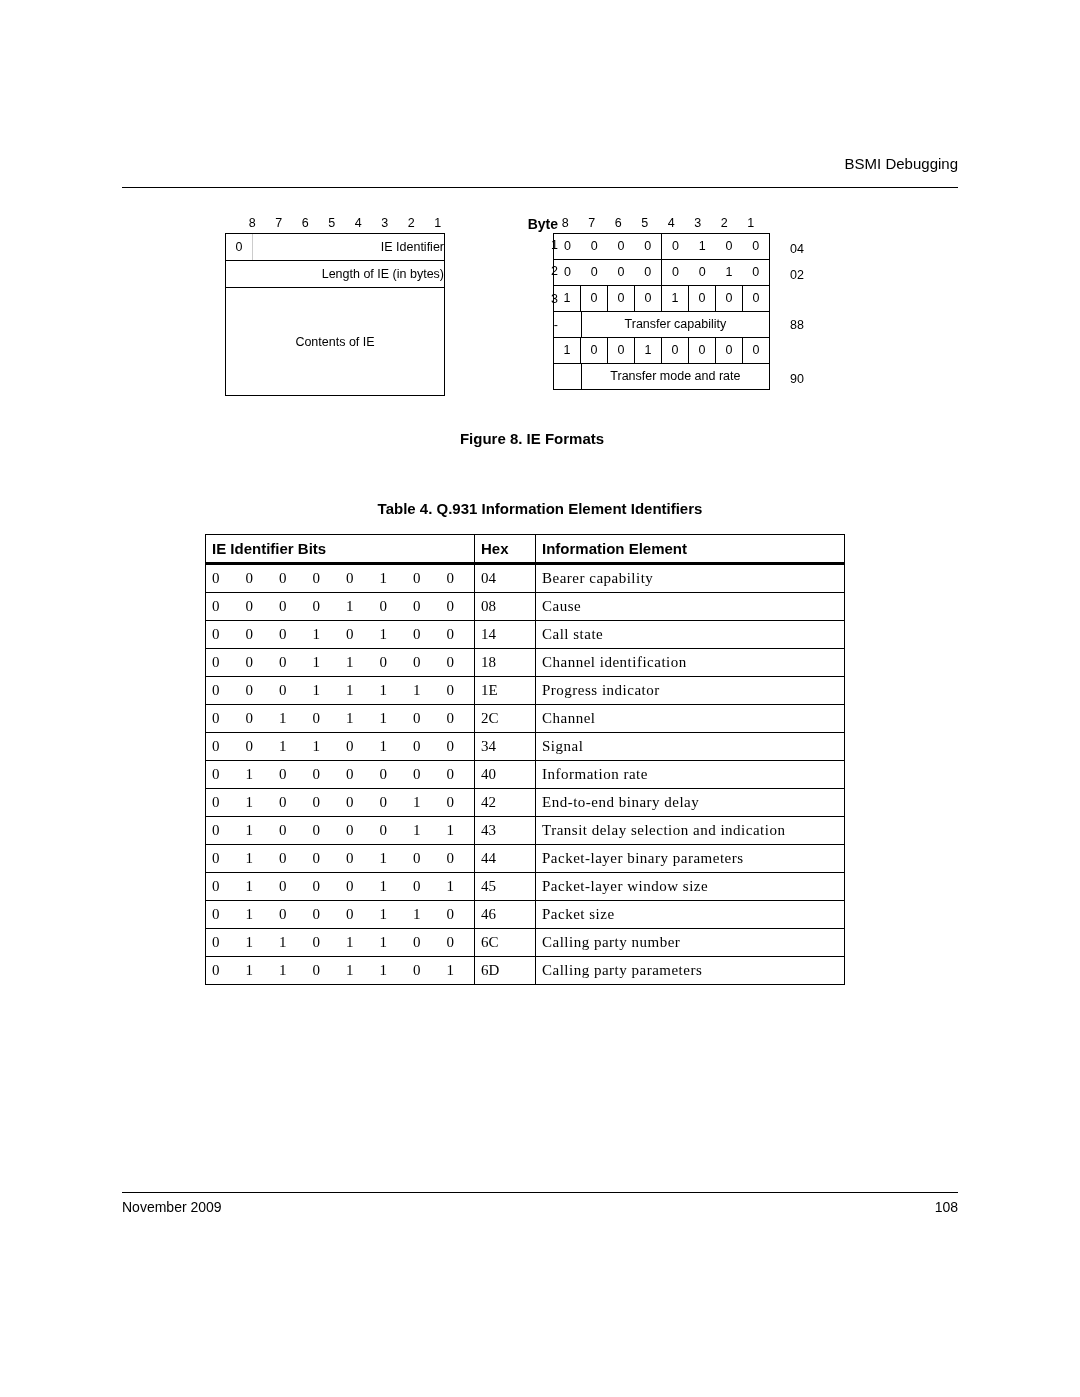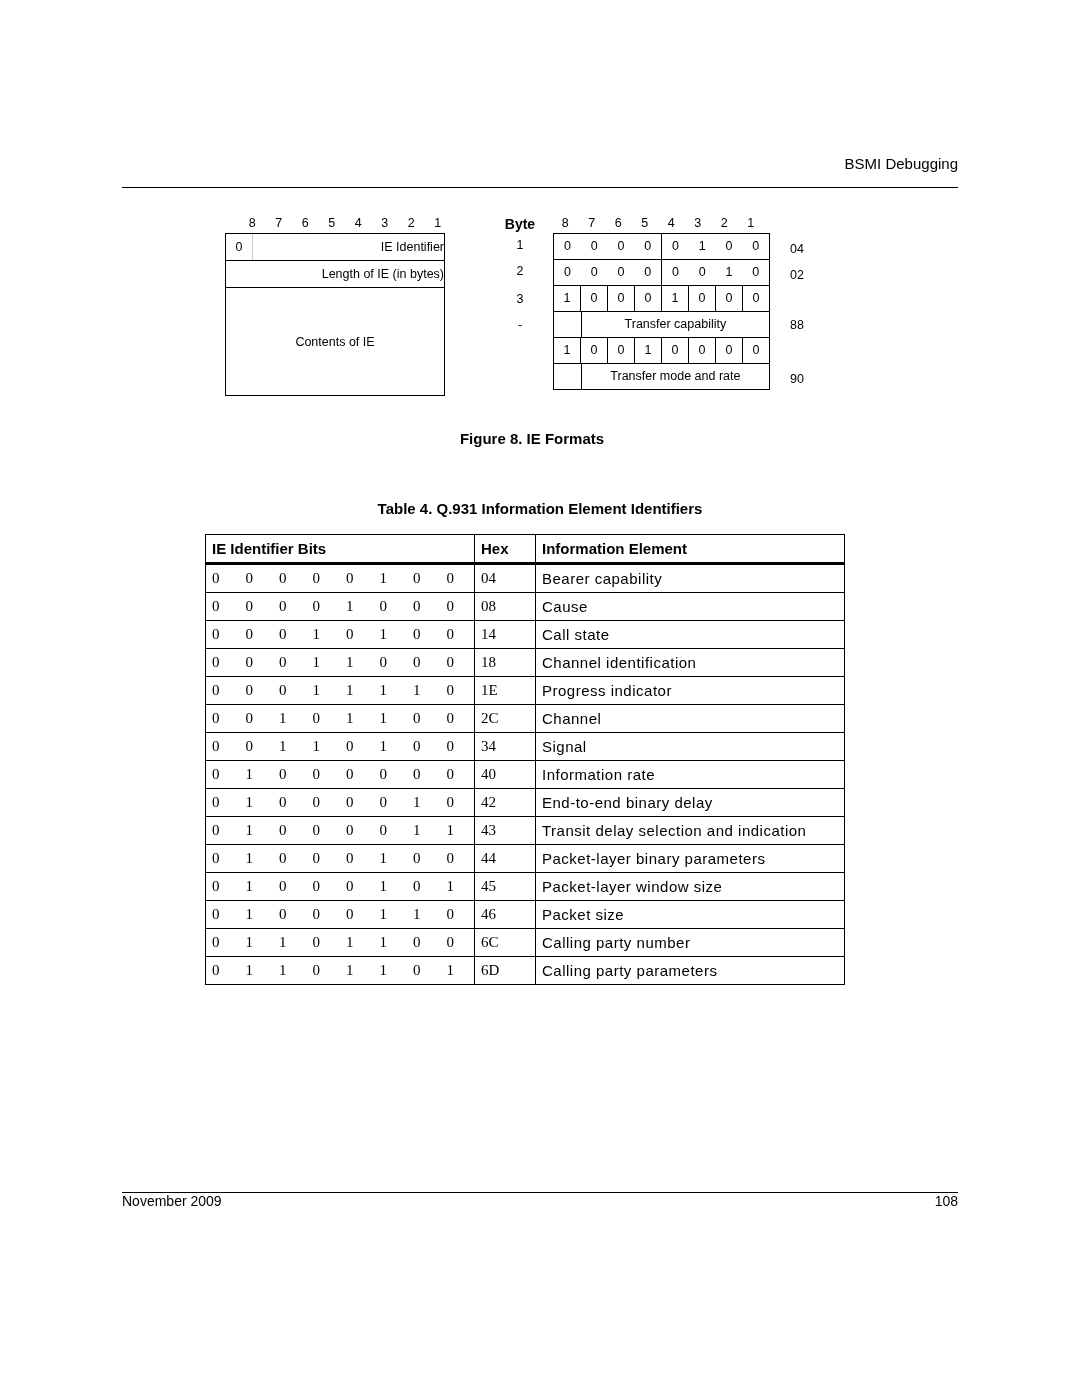--- a/index.html
+++ b/index.html
@@ -33,21 +33,21 @@
   .left-header{position:relative;left:-4px;}
   .left-box{
     border:1px solid #000;width:218px;margin-top:3px;
   }
   .left-row{border-bottom:1px solid #000;height:26px;line-height:26px;display:flex;}
   .left-row:last-child{border-bottom:0;}
   .left-row .zero{width:26px;text-align:center;border-right:1px solid #ccc;}
   .left-row .lbl{flex:1;text-align:right;}
   .left-contents{height:107px;display:flex;align-items:center;justify-content:center;}
   .center-col{
-    position:absolute;left:265px;top:0;text-align:center;width:60px;
+    position:absolute;left:273px;top:0;text-align:right;width:60px;
   }
   .center-col .cnum{height:26px;line-height:26px;}
   .right-diagram{
     position:absolute;left:328px;top:0;
   }
   .right-bits{position:relative;left:-1px;}
   .right-box{
     border:1px solid #000;border-bottom:0;width:215px;margin-top:3px;
   }
   .right-row{border-bottom:1px solid #000;height:25px;display:flex;}
@@ -72,26 +72,26 @@
     width:640px;
   }
   table.ie th,table.ie td{
     border:1px solid #000;padding:5px 6px;text-align:left;vertical-align:middle;
     font-weight:normal;
   }
   table.ie thead th{font-weight:bold;border-bottom:3px solid #000;}
   table.ie td.bit{width:18px;text-align:left;border-left:0;border-right:0;font-family:Georgia,serif;}
   table.ie td.bitfirst{border-left:1px solid #000;}
   table.ie td.hex{width:38px;font-family:Georgia,serif;}
-  table.ie td.name{font-family:Liberation Sans, sans-serif;letter-spacing:0.5px;}
+  table.ie td.name{font-family:Liberation Serif, serif;letter-spacing:0.5px;}
   table.ie th.bits{width:256px;}
   table.ie th.hexh{width:48px;}
   .footer{
     position:absolute;left:122px;right:122px;top:1192px;
-    border-top:1px solid #000;padding-top:0;
+    border-top:1px solid #000;padding-top:6px;
     display:flex;justify-content:space-between;font-size:14px;
   }
 </style>
 </head>
 <body>
 
 <div class="header-right">BSMI Debugging</div>
 <hr class="top-rule">
 
 <div class="figure-area">

